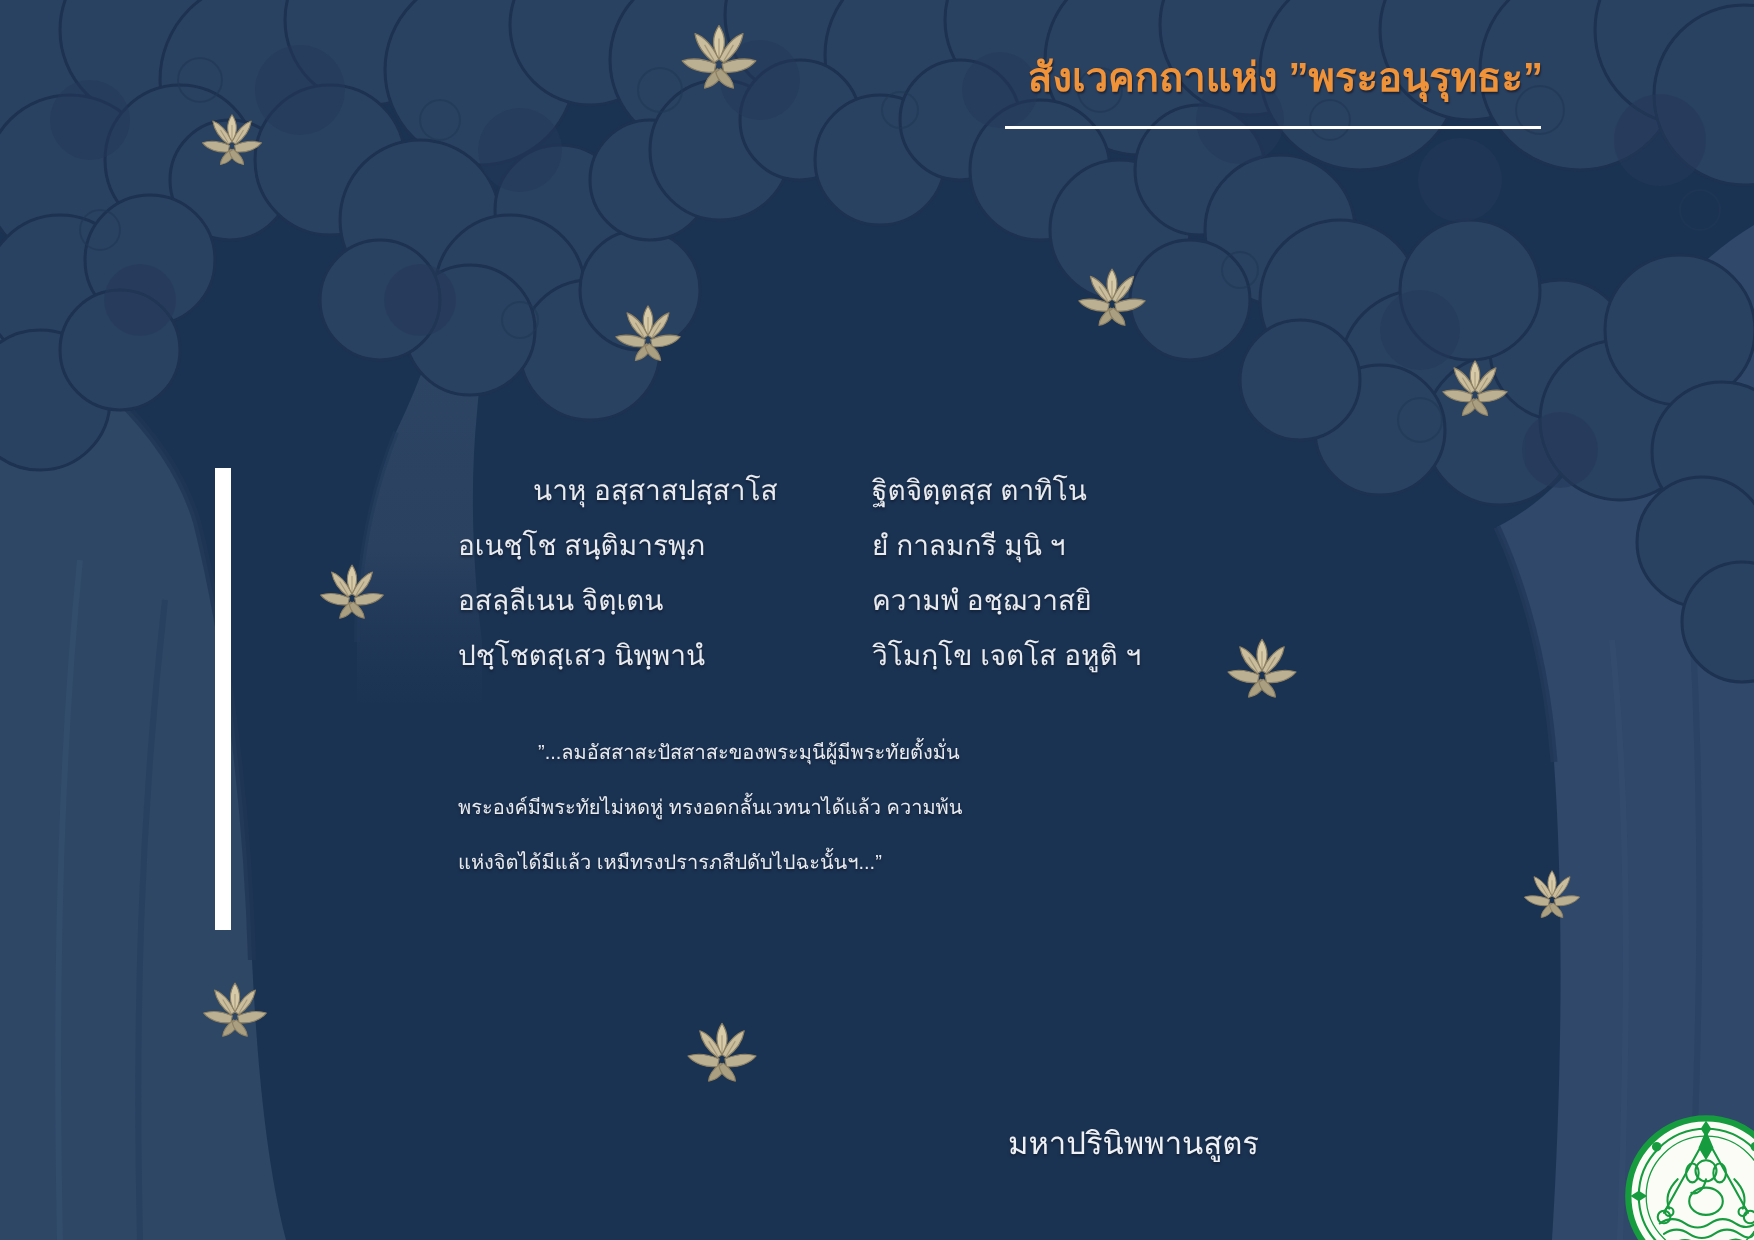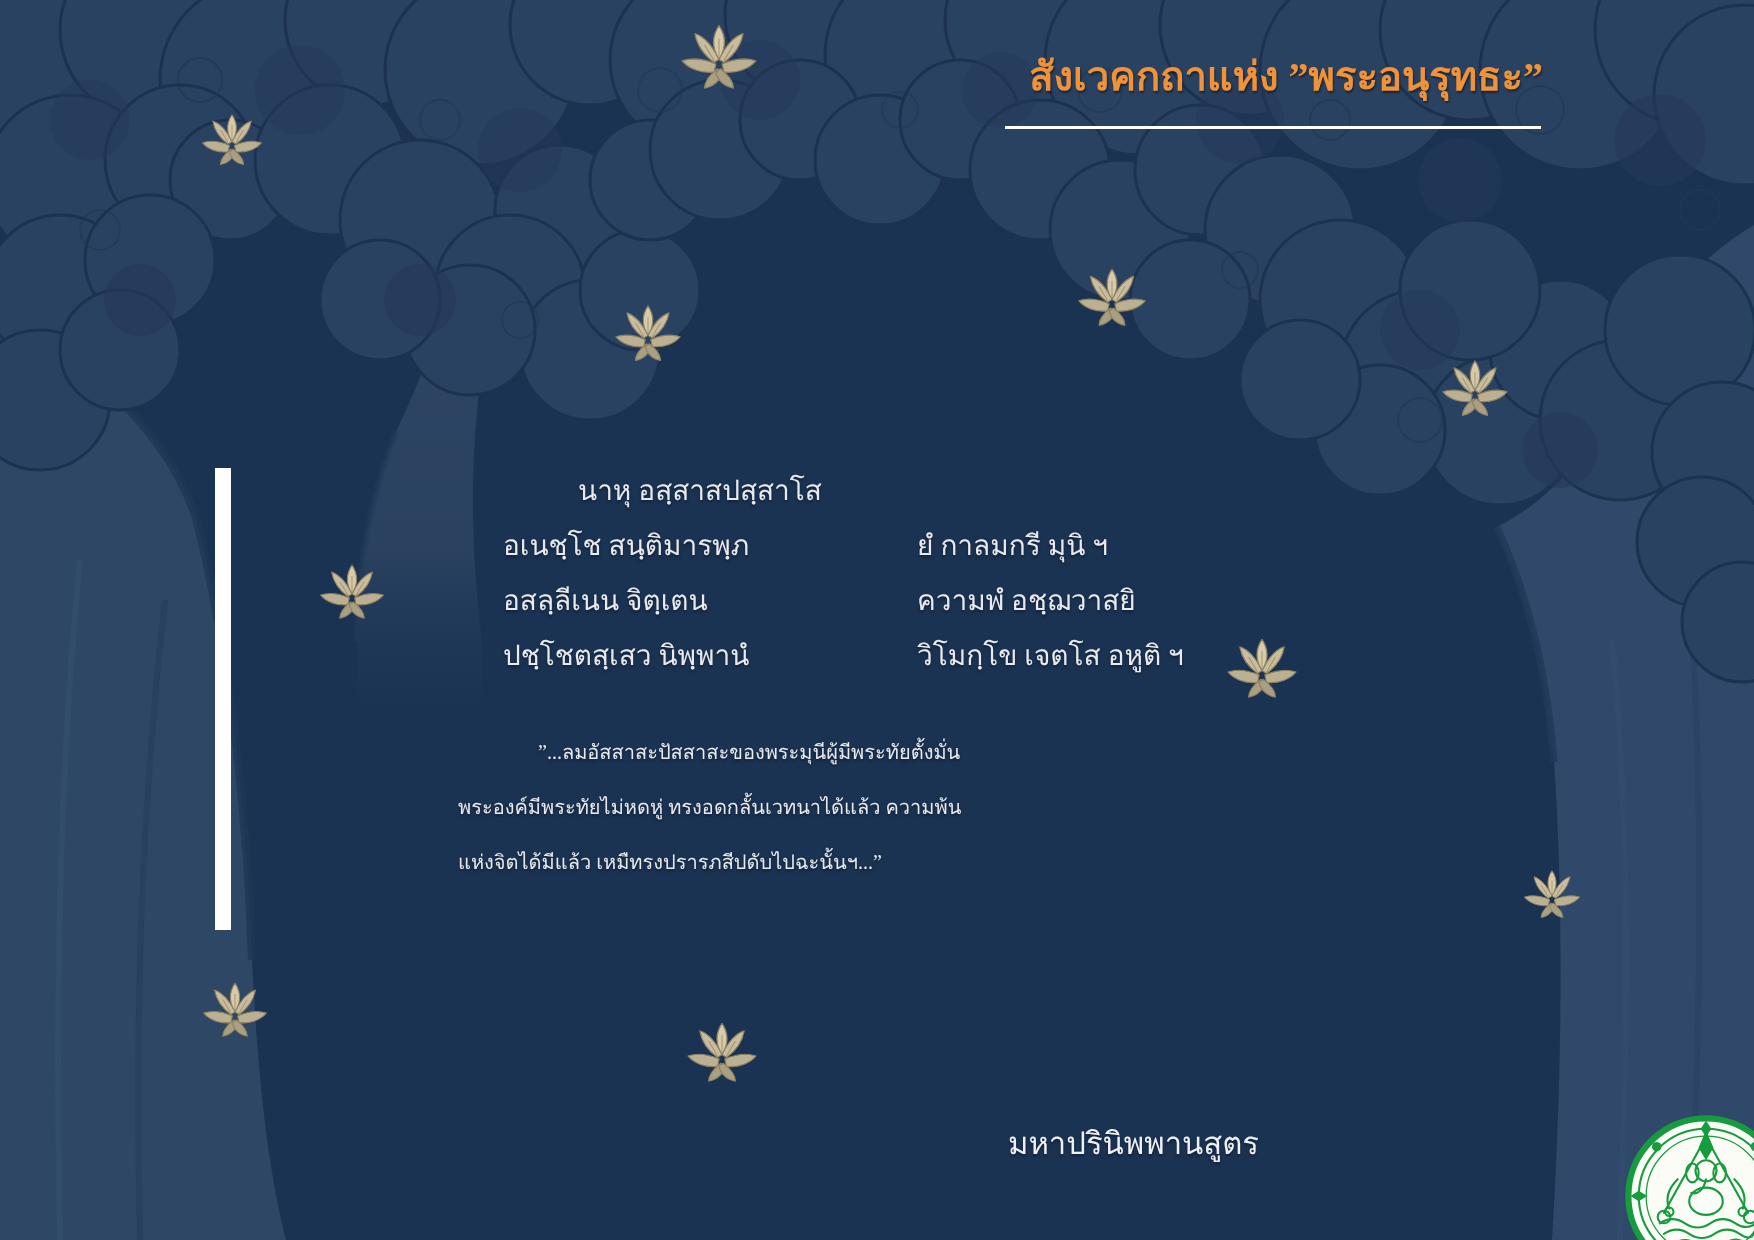--- a/index.html
+++ b/index.html
@@ -1,19 +1,19 @@
 <!DOCTYPE html>
 <html><head>
 <meta charset="utf-8">
 <style>
   html,body{margin:0;padding:0;background:#0e1e36;}
   .stage{
     position:relative;width:1754px;height:1240px;overflow:hidden;
     background:#1b3353;
-    font-family:Liberation Serif, serif;
+    font-family:Liberation Sans, sans-serif;
   }
   .bg{position:absolute;left:0;top:0;}
   .lotus{position:absolute;pointer-events:none;}
   .title-block{
     position:absolute;left:1003px;top:48px;width:540px;text-align:right;
   }
   .title-block h1{
     margin:0;font-size:40px;line-height:58px;font-weight:bold;color:#f09238;
     text-shadow:1px 2px 2px rgba(15,20,35,.65);white-space:nowrap;
   }
@@ -21,21 +21,21 @@
     position:absolute;left:1005px;top:126px;width:536px;height:3px;background:#ffffff;
   }
   .vbar{
     position:absolute;left:215px;top:468px;width:16px;height:462px;background:#ffffff;
   }
   .verse{
     position:absolute;left:458px;top:463px;width:760px;color:#e8eaee;
     font-size:28px;line-height:55px;text-shadow:0 2px 3px rgba(8,14,28,.55);
   }
   .verse-row{display:flex;}
-  .verse-row .vl{width:414px;margin-left:45px;}
+  .verse-row .vl{width:414px;}
   .verse-row .vr{flex:1;}
   .verse-row:first-child .vl{text-indent:75px;}
   .quote{
     position:absolute;left:458px;top:725px;width:660px;color:#e8eaee;
     font-size:20px;line-height:55px;text-shadow:0 2px 3px rgba(8,14,28,.55);
   }
   .quote .q1{text-indent:80px;}
   .citation{
     position:absolute;left:1008px;top:1118px;color:#eef0f3;font-size:31px;
     text-shadow:0 2px 3px rgba(8,14,28,.55);
@@ -214,20 +214,21 @@
   <div class="title-block">
     <h1>สังเวคกถาแห่ง ”พระอนุรุทธะ”</h1>
   </div>
   <div class="title-underline"></div>
 
   <div class="vbar"></div>
 
   <div class="verse">
     <div class="verse-row">
       <div class="vl">นาหุ อสฺสาสปสฺสาโส</div>
+      <div class="vr">ฐิตจิตฺตสฺส ตาทิโน</div>
     </div>
     <div class="verse-row">
       <div class="vl">อเนชฺโช สนฺติมารพฺภ</div>
       <div class="vr">ยํ กาลมกรี มุนิ ฯ</div>
     </div>
     <div class="verse-row">
       <div class="vl">อสลฺลีเนน จิตฺเตน</div>
       <div class="vr">ความพํ อชฺฌวาสยิ</div>
     </div>
     <div class="verse-row">

